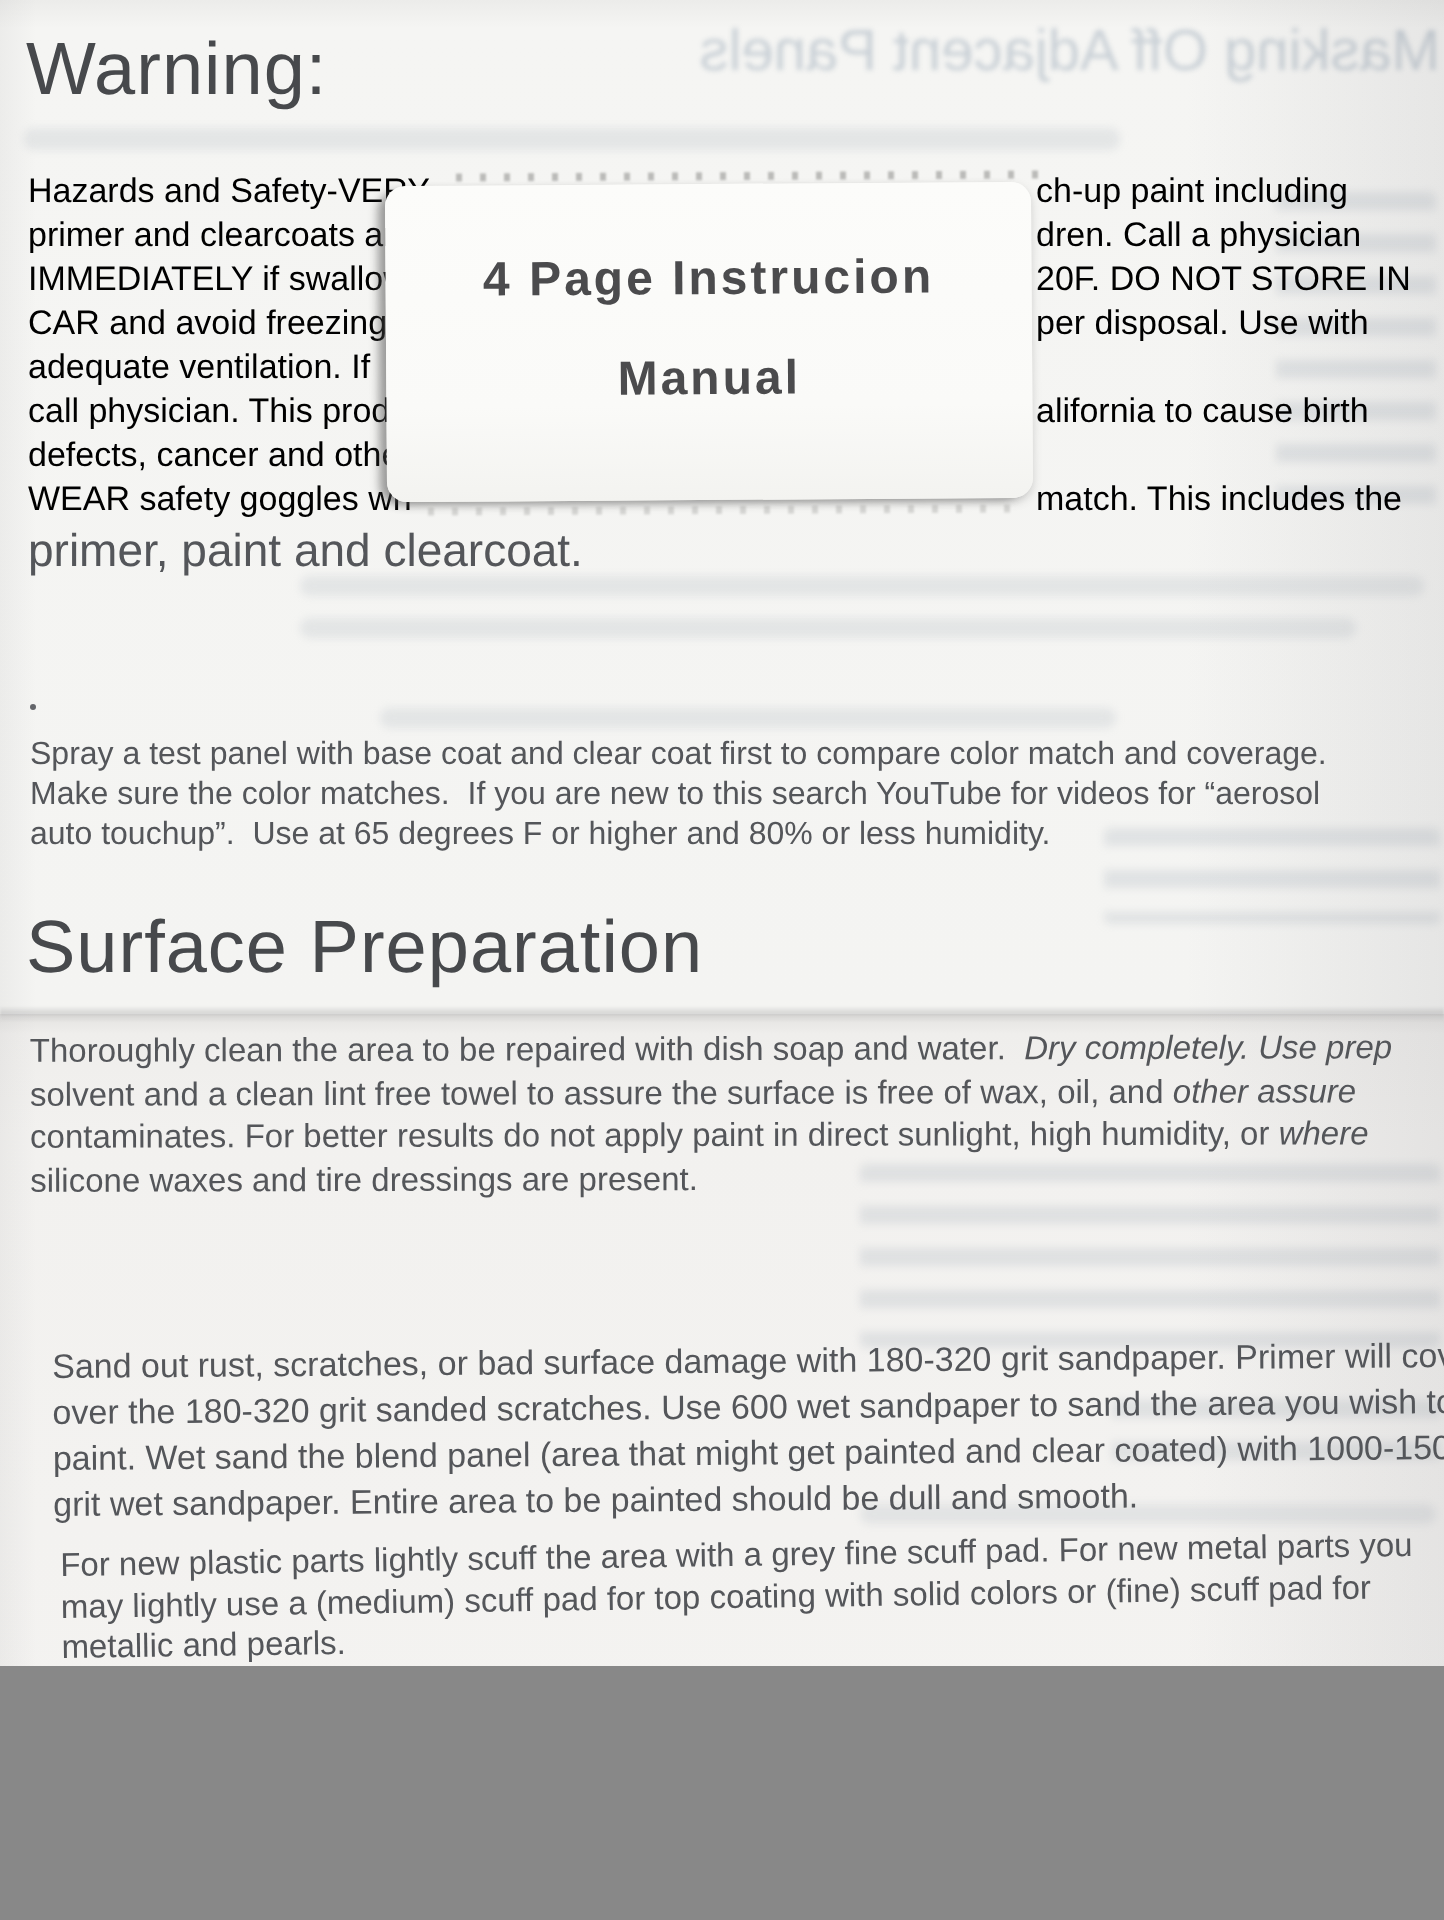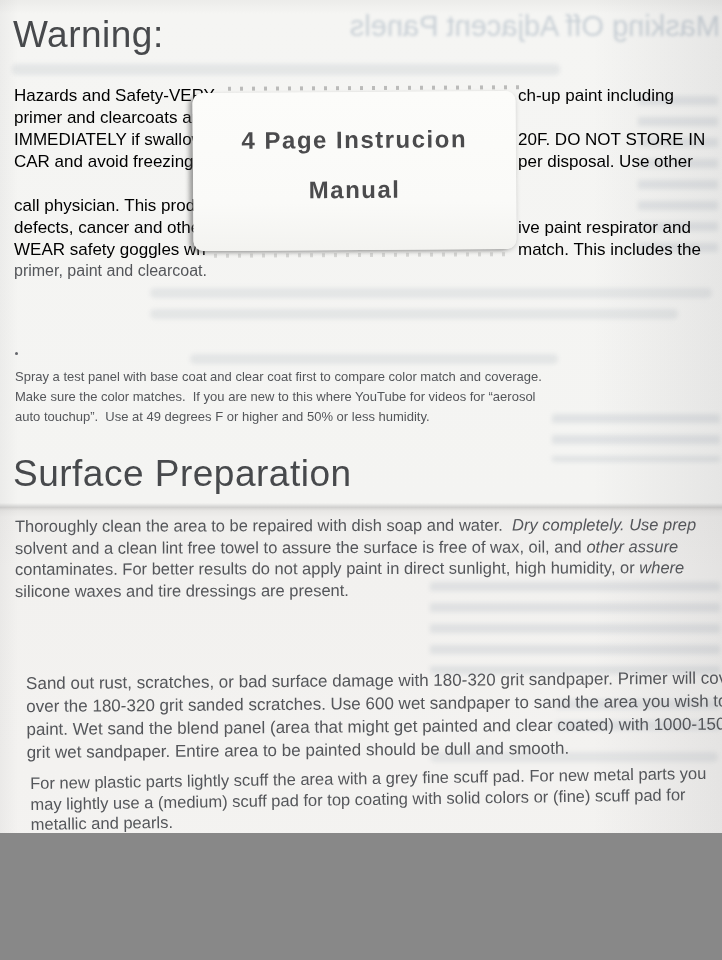--- a/index.html
+++ b/index.html
@@ -29,22 +29,22 @@
     position:absolute;left:13px;
     font-size:37px;font-weight:400;color:#47494c;
     letter-spacing:0.5px;white-space:pre;
   }
   
   .line{white-space:pre;color:#54565a;}
   .wblock{position:absolute;left:14px;top:86px;width:700px;}
   .wline{position:relative;height:22px;font-size:17px;}
   .wl{white-space:pre;}
   .wr{position:absolute;left:504px;top:0;white-space:pre;text-align:center;}
-  .closing{font-size:16px;height:22px;}
-  .bblock{position:absolute;left:15px;top:369px;width:700px;font-size:13px;}
+  .closing{font-size:23px;height:22px;}
+  .bblock{position:absolute;left:15px;top:369px;width:700px;font-size:16px;}
   .bblock .line{height:20px;}
   .sblock{position:absolute;left:15px;top:516px;width:700px;font-size:16.5px;transform:rotate(-.15deg);}
   .sblock .line{height:21.5px;}
   .sblock .it{font-style:italic;}
   .sdblock{position:absolute;left:26px;top:674px;width:690px;font-size:17px;transform:rotate(-.45deg);transform-origin:left top;}
   .sdblock .line{height:23px;}
   .pblock{position:absolute;left:30px;top:774px;width:680px;font-size:16.5px;transform:rotate(-.85deg);transform-origin:left top;}
   .pblock .line{height:20.5px;}
   .dot{position:absolute;left:15px;top:352px;width:3px;height:3px;border-radius:50%;background:#63656a;}
   
@@ -113,57 +113,59 @@
 
     <div class="h1" style="top:14px;">Warning:</div>
 
     <div class="wblock">
       <div class="wline">
         <span class="wl">Hazards and Safety-VERY</span>
         <span class="wr">ch-up paint including</span>
       </div>
       <div class="wline">
         <span class="wl">primer and clearcoats ar</span>
+        <span class="wr">dren. Call a physician</span>
       </div>
       <div class="wline">
         <span class="wl">IMMEDIATELY if swallow</span>
         <span class="wr">20F. DO NOT STORE IN</span>
       </div>
       <div class="wline">
         <span class="wl">CAR and avoid freezing.</span>
-        <span class="wr">per disposal. Use other</span>
+        <span class="wr">per disposal. Use with</span>
       </div>
       <div class="wline">
+        <span class="wl">adequate ventilation. If</span>
       </div>
       <div class="wline">
         <span class="wl">call physician. This produ</span>
+        <span class="wr">alifornia to cause birth</span>
       </div>
       <div class="wline">
         <span class="wl">defects, cancer and othe</span>
-        <span class="wr">ive paint respirator and</span>
       </div>
       <div class="wline">
         <span class="wl">WEAR safety goggles wh</span>
         <span class="wr">match. This includes the</span>
       </div>
       <div class="line closing">primer, paint and clearcoat.</div>
     </div>
 
     <div class="perforation"></div>
     <div class="perforation bottom"></div>
     <div class="sticker">
       <div class="l1">4 Page Instrucion</div>
       <div class="l2">Manual</div>
     </div>
 
     <div class="dot"></div>
     <div class="bblock">
       <div class="line">Spray a test panel with base coat and clear coat first to compare color match and coverage.</div>
-      <div class="line">Make sure the color matches.  If you are new to this where YouTube for videos for “aerosol</div>
-      <div class="line">auto touchup”.  Use at 49 degrees F or higher and 50% or less humidity.</div>
+      <div class="line">Make sure the color matches.  If you are new to this search YouTube for videos for “aerosol</div>
+      <div class="line">auto touchup”.  Use at 65 degrees F or higher and 80% or less humidity.</div>
     </div>
 
     <div class="h1" style="top:453px;">Surface Preparation</div>
     <div class="sblock">
       <div class="line"><span>Thoroughly clean the area to be repaired with dish soap and water.  </span><span class="it">Dry completely. Use prep</span></div>
       <div class="line"><span>solvent and a clean lint free towel to assure the surface is free of wax, oil, and </span><span class="it">other assure</span></div>
       <div class="line"><span>contaminates. For better results do not apply paint in direct sunlight, high humidity, or </span><span class="it">where</span></div>
       <div class="line"><span>silicone waxes and tire dressings are present.</span><span class="it"></span></div>
     </div>
 

